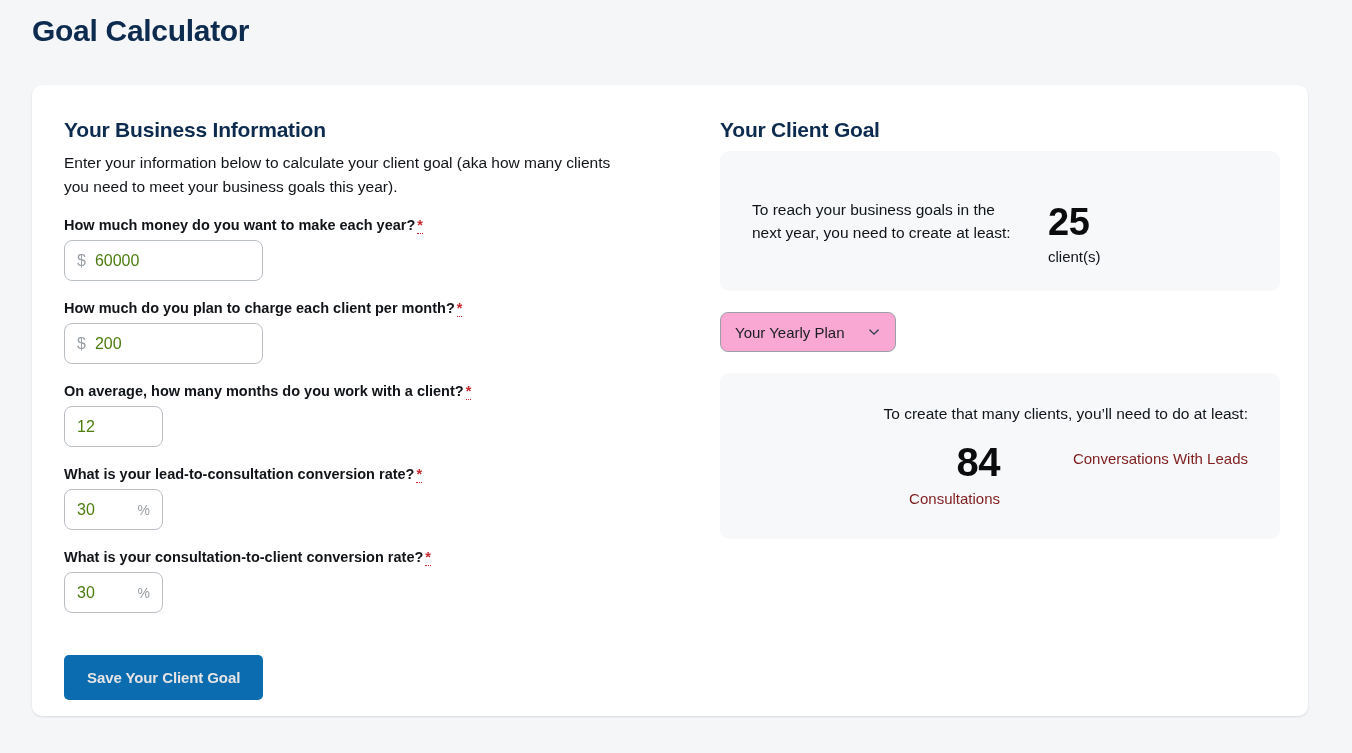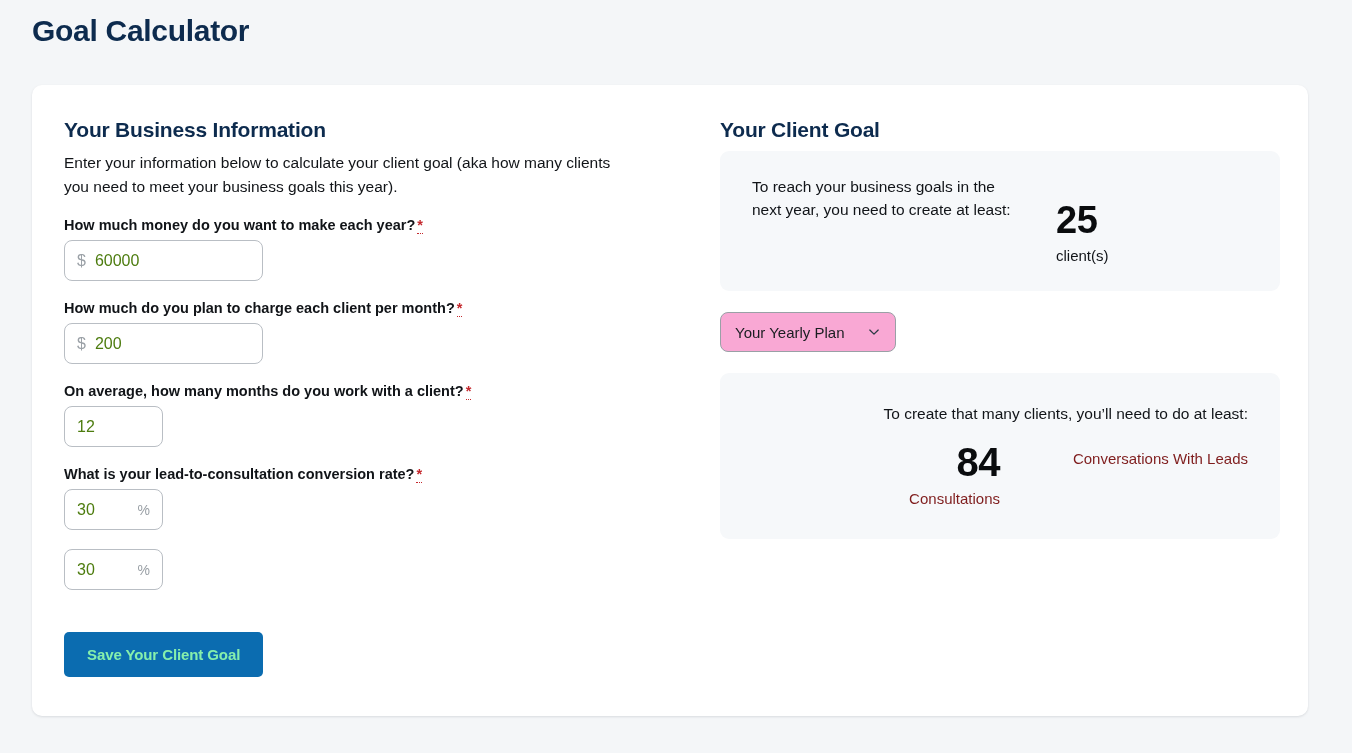--- a/index.html
+++ b/index.html
@@ -120,21 +120,21 @@
     width: 100%;
     min-width: 0;
     padding: 0;
   }
   .input-shell.pct .text-input { width: 40px; }
 
   .save-button {
     margin-top: 23px;
     display: inline-block;
     background: #0b6cb0;
-    color: #86efac;
+    color: #e5e5e5;
     border: none;
     border-radius: 5px;
     font-family: "Liberation Sans", sans-serif;
     font-size: 15px;
     font-weight: bold;
     padding: 14px 23px;
     cursor: pointer;
     letter-spacing: -0.1px;
   }
 
@@ -142,22 +142,22 @@
   .result-panel {
     background: #f6f8fa;
     border-radius: 9px;
     width: 560px;
     padding: 24px 32px;
   }
 
   .panel-goal {
     height: 140px;
     display: flex;
-    align-items: flex-start;
-    gap: 36px;
+    align-items: center;
+    gap: 28px;
   }
 
   .goal-sentence {
     font-size: 15.5px;
     line-height: 1.5;
     color: #111418;
     width: 268px;
   }
 
   .goal-number-block { padding-top: 2px; }
@@ -283,20 +283,23 @@
           <span>What is your lead-to-consultation conversion rate?</span><span class="req">*</span>
         </label>
         <div class="input-shell pct">
           <input class="text-input" type="text" value="30" style="">
           <span class="affix suffix">%</span>
         </div>
       </div>
 
       
       <div class="field-group">
+        <label class="field-label">
+          <span>What is your consultation-to-client conversion rate?</span><span class="req">*</span>
+        </label>
         <div class="input-shell pct">
           <input class="text-input" type="text" value="30" style="">
           <span class="affix suffix">%</span>
         </div>
       </div>
 
       <button class="save-button">Save Your Client Goal</button>
     </div>
 
     <div class="col-right">

